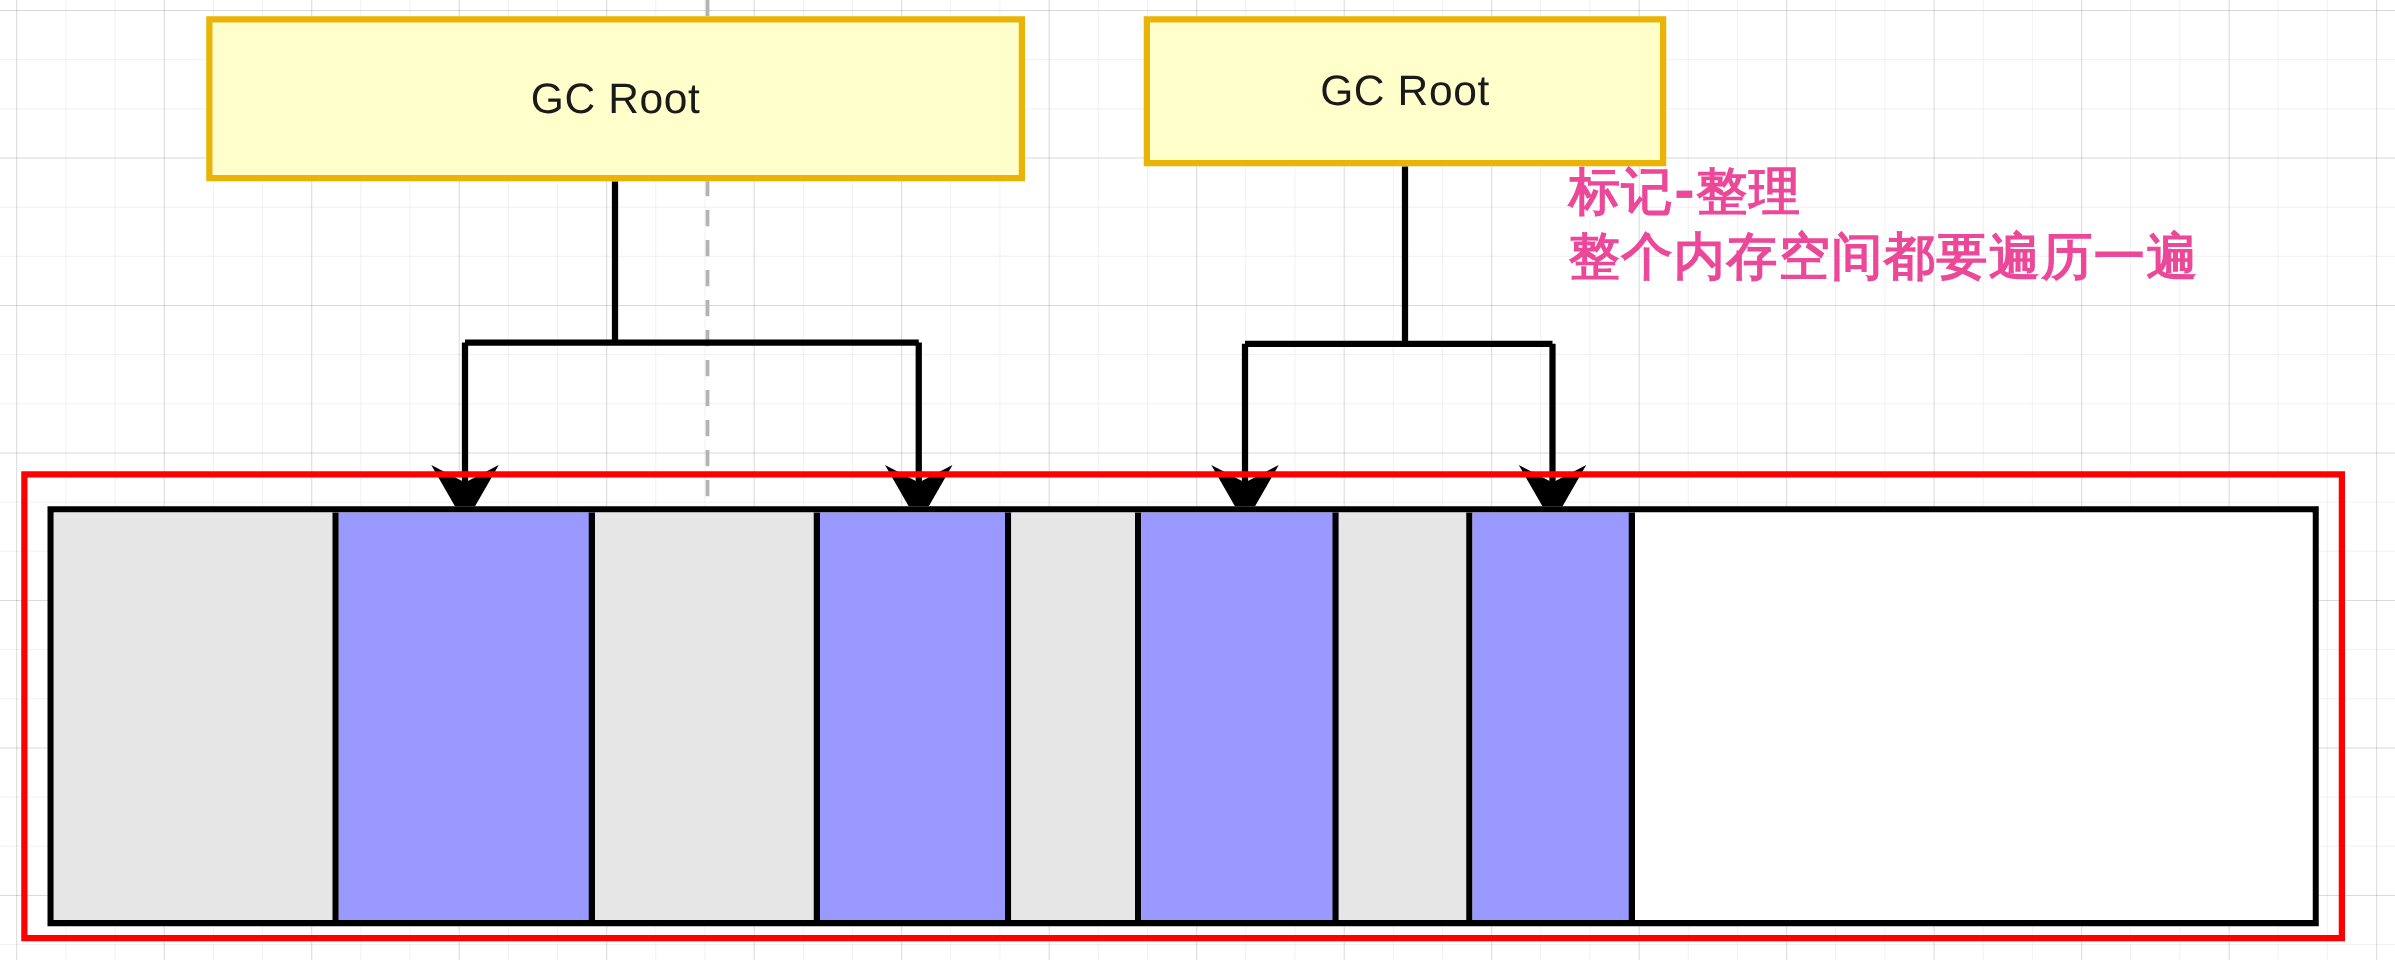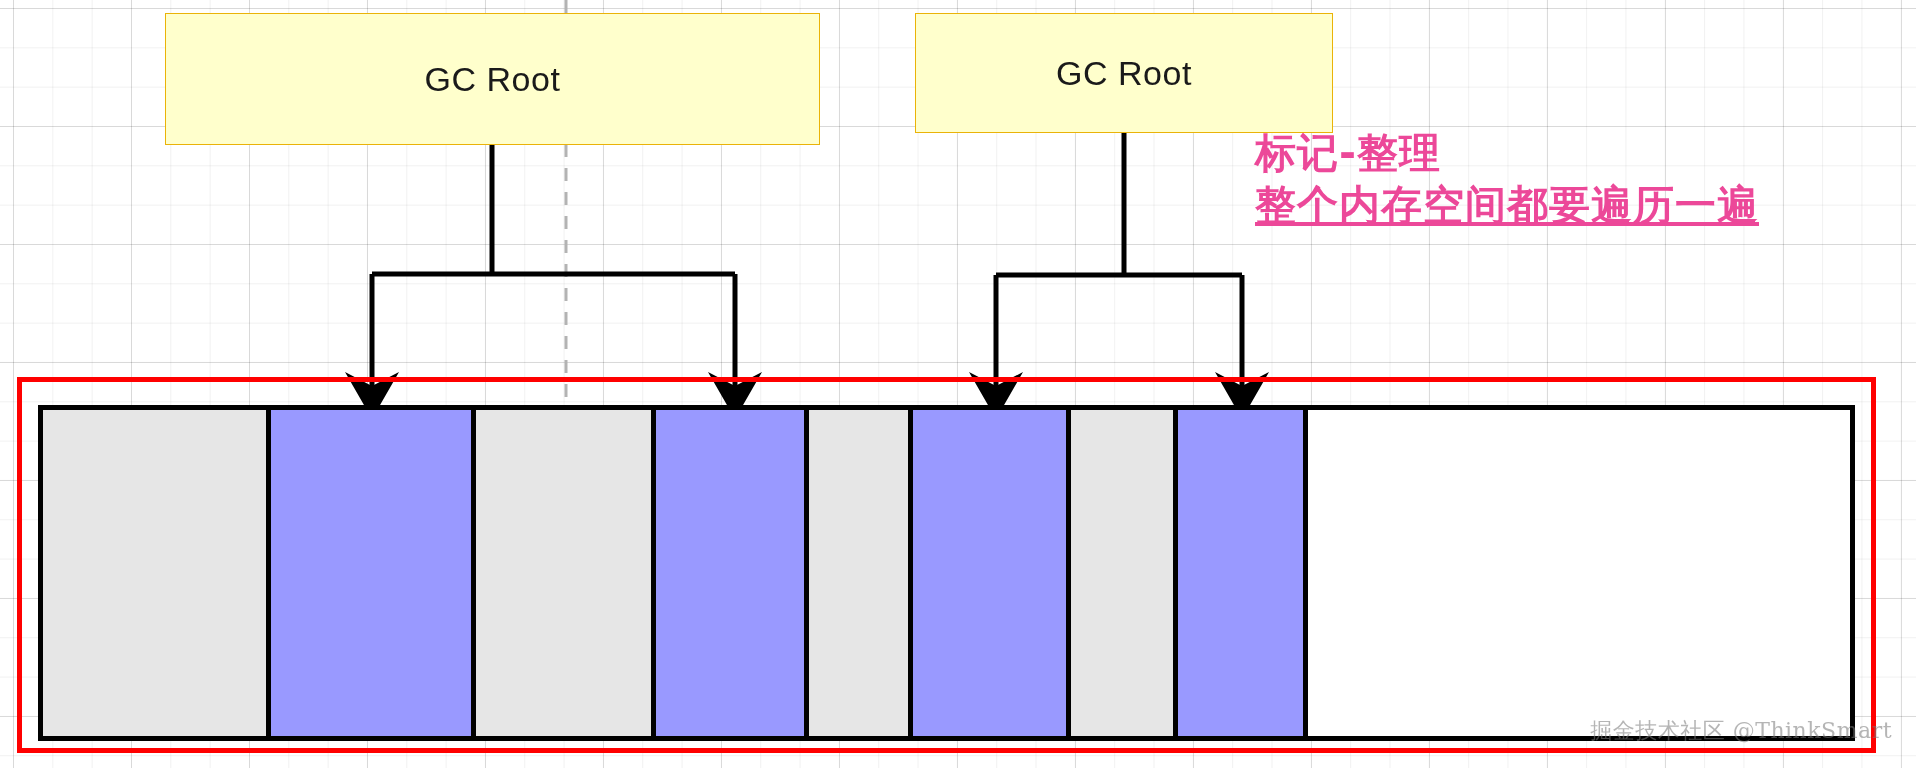--- a/index.html
+++ b/index.html
@@ -28,21 +28,21 @@
     background-position:13px 8px,13px 8px,13px 8px,13px 8px;
   }
 
   
   svg.edges{position:absolute;left:0;top:0;width:1916px;height:768px;overflow:visible;}
 
   
   .gcroot{
     position:absolute;
     background:#ffffcc;
-    border:1px solid #eab308;
+    border:5px solid #eab308;
     box-sizing:border-box;
     display:flex;align-items:center;justify-content:center;
     color:#1a1a1a;
     font-size:34px;
     letter-spacing:0.5px;
   }
   #gcroot-0{left:165px;top:13px;width:655px;height:132px;}
   #gcroot-1{left:915px;top:13px;width:418px;height:120px;}
 
   
@@ -71,21 +71,21 @@
   
   .annotation{
     position:absolute;left:1255px;top:128px;
     color:#ec4899;
     font-family:"DejaVu Sans","Liberation Sans",sans-serif;
     font-weight:bold;
     line-height:1.26;
     white-space:nowrap;
   }
   .annotation .ln1{font-size:41px;letter-spacing:1px;}
-  .annotation .ln2{font-size:41px;letter-spacing:1px;text-decoration:underline;}
+  .annotation .ln2{font-size:41px;letter-spacing:1px;}
 
   
   .watermark{
     position:absolute;right:24px;bottom:22px;
     color:rgba(120,120,120,0.55);
     font-family:"DejaVu Serif","Liberation Serif",serif;
     font-size:22px;
     white-space:nowrap;
     letter-spacing:0.5px;
   }
@@ -136,15 +136,14 @@
       <div class="mem-block" style="left: 1028px; width: 107px; background: rgb(230, 230, 230);"></div>
       <div class="mem-block" style="left: 1135px; width: 130px; background: rgb(153, 153, 255);"></div>
       <div class="mem-block free last" style="left: 1265px; width: 542px; background: rgb(255, 255, 255);"></div>
     </div>
 
   <div class="annotation">
     <div class="ln1">标记-整理</div>
     <div class="ln2">整个内存空间都要遍历一遍</div>
   </div>
 
-  <div class="watermark">掘金技术社区 @ThinkSmart</div>
 
 </div>
 
 </body></html>

